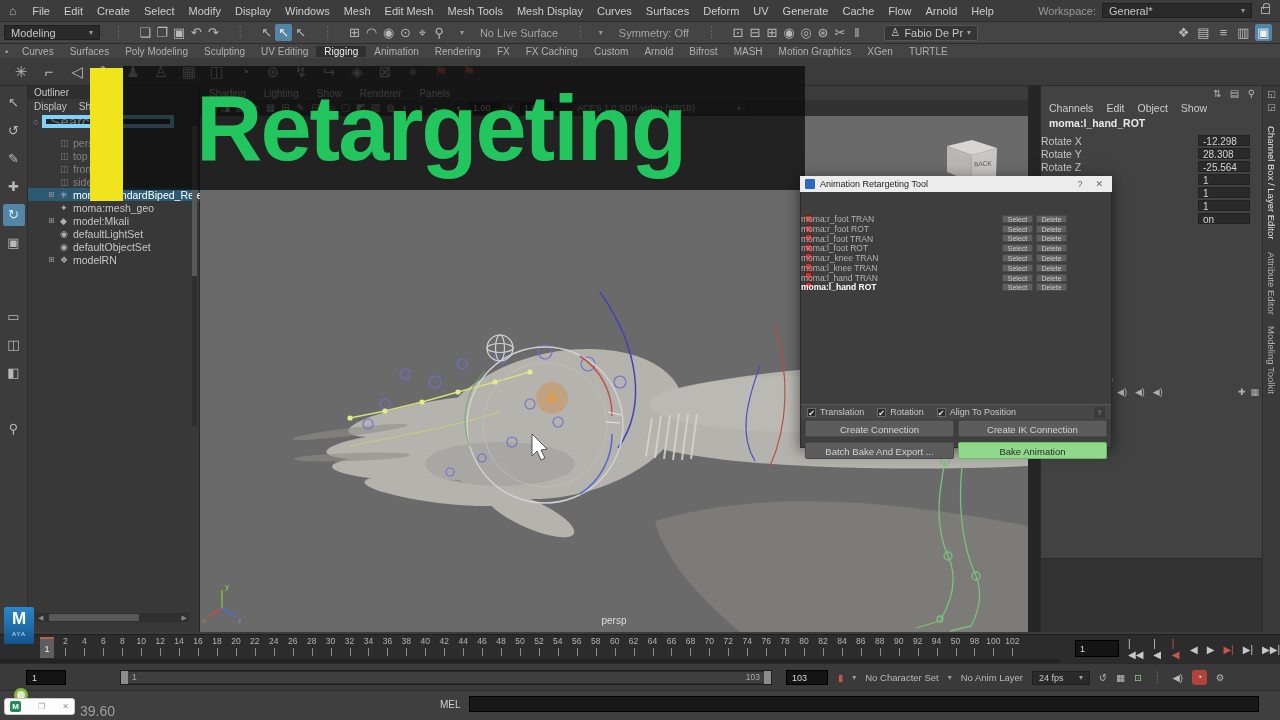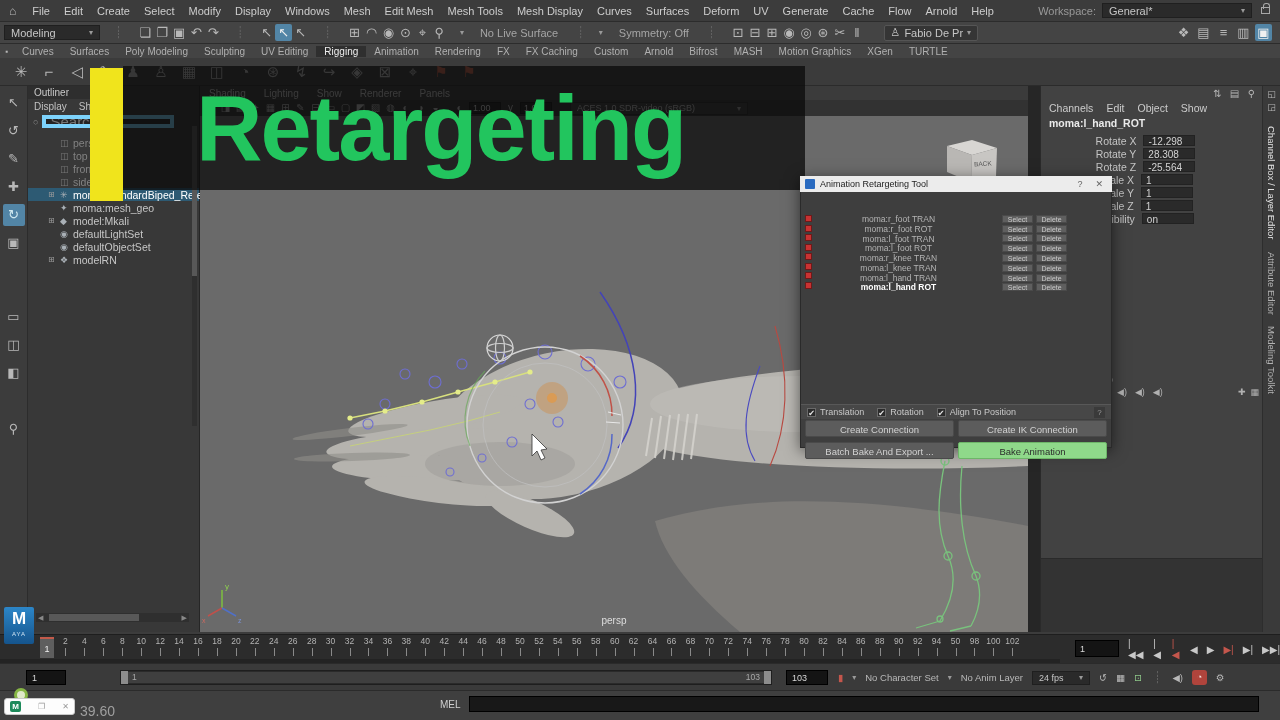--- a/index.html
+++ b/index.html
@@ -60,21 +60,21 @@
 .vfield{background:#1f1f1f;border:1px solid #161616;color:#cfcfcf;width:32px;height:12px;font-size:9px;display:flex;align-items:center;padding:0 3px}
 .vdd{background:#3d3d3d;border:1px solid #2a2a2a;height:13px;display:flex;align-items:center;gap:10px;padding:0 6px;font-size:9px;color:#bdbdbd;white-space:nowrap}
 #persp-label{position:absolute;bottom:6px;left:50%;transform:translateX(-50%);color:#dedede;font-size:10px}
 
 #gapstrip{left:1028px;top:86px;width:12px;height:546px;background:#262626}
 #rightpanel{left:1040px;top:86px;width:222px;height:546px;background:#424242;border-left:1px solid #2a2a2a}
 #cb-topicons{height:14px;display:flex;justify-content:flex-end;gap:4px;padding-right:4px;align-items:center}
 #cb-topicons .ic{font-size:10px;width:13px}
 #cb-menus{height:15px;display:flex;gap:13px;padding-left:8px;align-items:center;font-size:10.5px;color:#cccccc}
 #cb-object{height:15px;padding-left:8px;font-size:10.5px;color:#eaeaea;font-weight:bold;display:flex;align-items:center}
-.ch{height:13px;display:flex;align-items:center;justify-content:center;padding-right:12px}
+.ch{height:13px;display:flex;align-items:center;justify-content:space-between;padding-right:12px}
 .chn{color:#c4c4c4;font-size:10.5px;margin-right:7px}
 .chv{width:52px;height:11px;background:#2a2a2a;border:1px solid #222;color:#d2d2d2;font-size:10px;padding-left:4px;line-height:11px}
 #layersec{position:absolute;left:0;top:288px;width:222px;height:30px}
 #layersec .menu-clip{position:absolute;left:64px;top:0;font-size:10px;color:#c0c0c0}
 #layersec .spk{position:absolute;left:76px;top:13px;display:flex;gap:8px;font-size:9px;color:#b0b0b0}
 #layersec .spk-r{position:absolute;right:4px;top:13px;display:flex;gap:5px;font-size:9px;color:#b0b0b0}
 #rp-bottom{position:absolute;left:0;top:472px;width:222px;height:74px;background:#333;border-top:1px solid #2a2a2a}
 #righttabs{left:1262px;top:86px;width:18px;height:546px;background:#3a3a3a;border-left:1px solid #2d2d2d;display:flex;flex-direction:column;align-items:center;padding-top:2px}
 #righttabs .ic{font-size:9px;width:14px;height:13px;line-height:13px}
 .vtab{writing-mode:vertical-rl;font-size:9.5px;color:#b2b2b2;margin-top:12px;white-space:nowrap}
@@ -87,21 +87,21 @@
 #dialog{left:800px;top:176px;width:312px;height:272px;z-index:70;box-shadow:0 3px 14px rgba(0,0,0,.55)}
 #dlg-title{height:16px;background:#ececec;display:flex;align-items:center;padding:0 5px;gap:5px}
 #dlg-title .appic{width:10px;height:10px;background:#2a6bc0;border-radius:1px;flex:none}
 #dlg-title span.t{flex:1;font-size:9px;color:#222}
 #dlg-title .wbtn{font-size:9px;color:#666;padding:0 4px}
 #dlg-body{position:relative;height:256px;background:#3e3e3e;border:1px solid #2a2a2a;border-top:none}
 #redcol{position:absolute;left:4px;top:23px;display:flex;flex-direction:column;gap:2.5px}
 #redcol i{width:7px;height:7px;background:#c83232;border:1px solid #6e1a1a}
 #drows{position:absolute;left:0;top:22px;right:0}
 .drow{height:9.8px;display:flex;align-items:center}
-.dlabel{width:195px;text-align:center;font-size:8.5px;color:#b4b4b4;white-space:nowrap}
+.dlabel{width:195px;text-align:left;font-size:8.5px;color:#b4b4b4;white-space:nowrap}
 .drow.f-active .dlabel{color:#fff;font-weight:bold}
 .dbtn{width:31px;height:8px;background:#5f5f5f;border:1px solid #4a4a4a;color:#cacaca;font-size:7px;line-height:7px;text-align:center;margin-left:6px}
 .dbtn+.dbtn{margin-left:3px}
 #dlg-checks{position:absolute;left:0;top:212px;right:0;height:15px;background:#474747;border-top:1px solid #585858;display:flex;align-items:center;padding:0 6px;gap:13px;font-size:9px;color:#c8c8c8}
 .cb{display:flex;align-items:center;gap:4px}
 .cb .box{width:9px;height:9px;background:#2b2b2b;border:1px solid #6a6a6a;color:#e8e8e8;font-size:8px;line-height:9px;text-align:center}
 #dlg-checks .q{margin-left:auto;width:11px;height:11px;background:#3a3a3a;color:#999;text-align:center;line-height:11px;font-size:8px}
 .dlgbtnrow{position:absolute;left:4px;right:4px;display:flex;gap:4px}
 .bigbtn{flex:1;height:17px;background:#5c5c5c;border:1px solid #4a4a4a;border-radius:2px;color:#d2d2d2;font-size:9.5px;text-align:center;line-height:17px;white-space:nowrap}
 .bigbtn.green{background:#8fd98a;border-color:#6db668;color:#2b2b2b}

